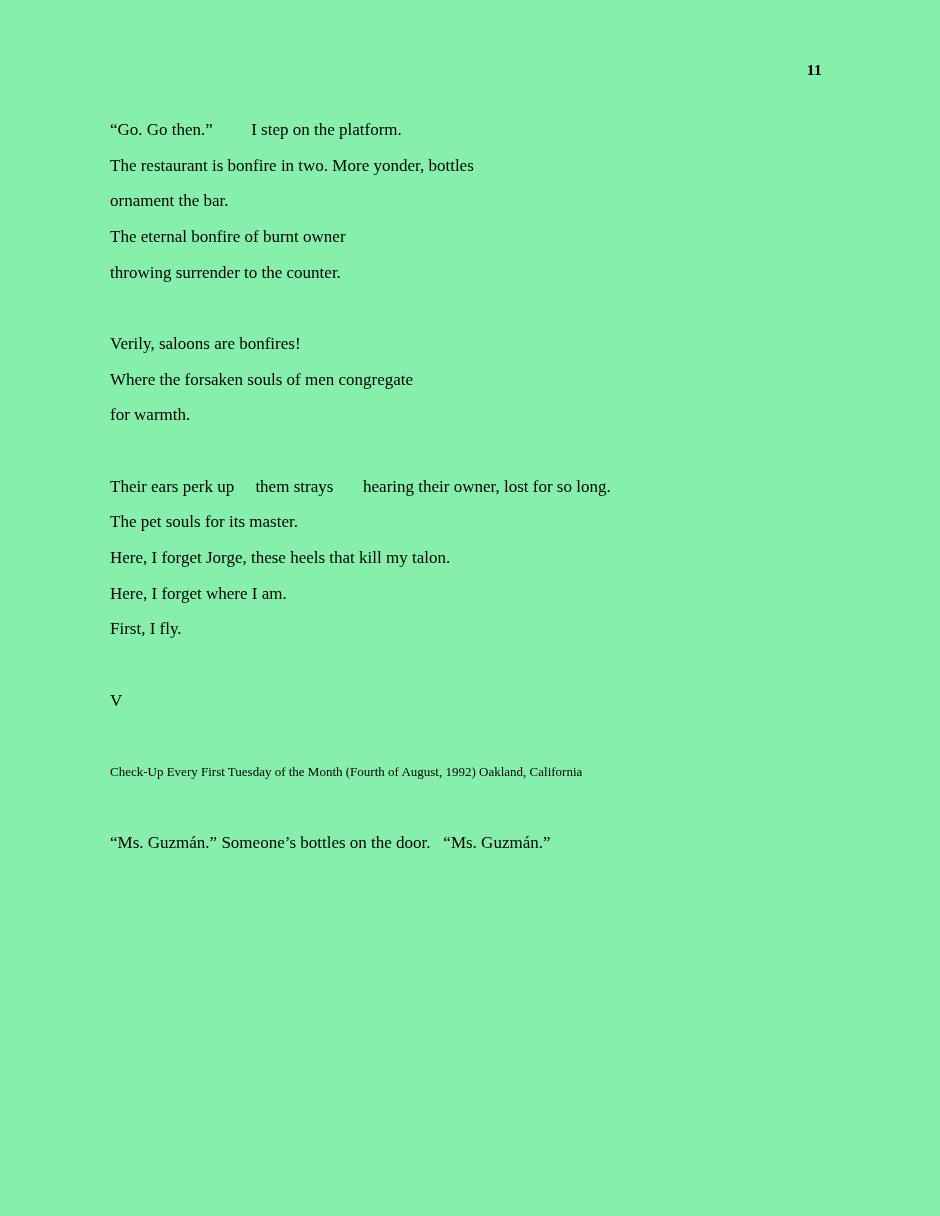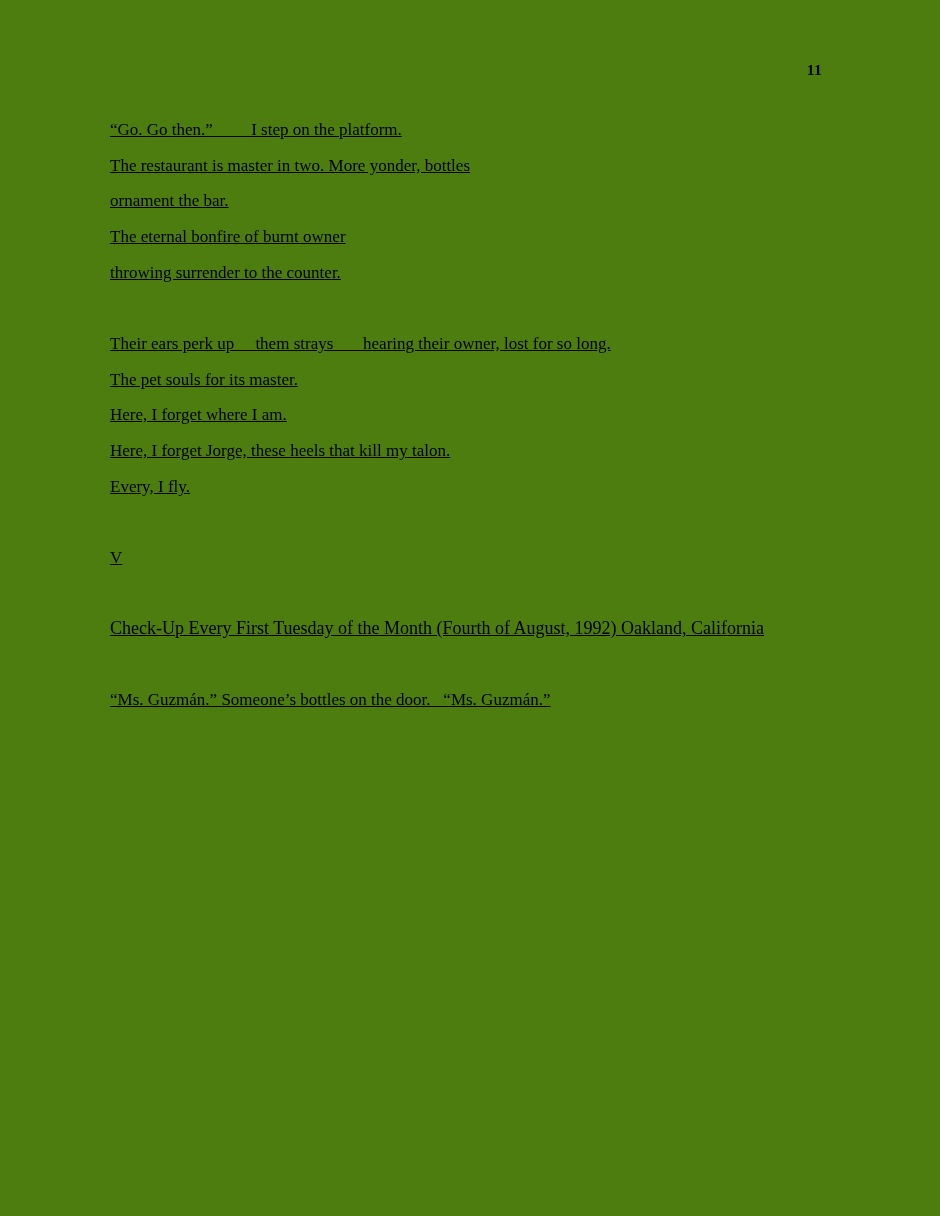--- a/index.html
+++ b/index.html
@@ -9,21 +9,21 @@
     background: #ffffff;
   }
   body {
     font-family: "Liberation Serif", "DejaVu Serif", serif;
     color: #000000;
   }
   .page {
     position: relative;
     width: 940px;
     height: 1216px;
-    background: #4d7c0f;
+    background: #86efac;
     overflow: hidden;
     box-sizing: border-box;
   }
   
   .page-header {
     position: absolute;
     top: 59px;
     left: 110px;
     right: 118px;
     height: 22px;
@@ -40,71 +40,75 @@
   
   .poem {
     position: absolute;
     left: 110px;
     top: 112px;
     width: 740px;
   }
   .stanza {
     margin: 0 0 35.5px 0;    
     padding: 0;
-    text-decoration: underline;
   }
   .stanza:last-child { margin-bottom: 0; }
   .line {
     display: block;
     font-size: 17px;
     line-height: 35.7px;     
     white-space: pre;
     margin: 0;
     padding: 0;
   }
   .section-marker {
     display: block;
     font-size: 17px;
     line-height: 35.7px;
     white-space: pre;
   }
   .heading-line {
     display: block;
-    font-size: 18px;
+    font-size: 13px;
     line-height: 35.7px;
     white-space: pre;
   }
 </style>
 </head>
 <body>
 
 <div class="page">
 
   <div class="page-header">
     <span class="page-number">11</span>
   </div>
 
   <div class="poem">
 
     <div class="stanza">
       <span class="line">“Go. Go then.”   I step on the platform.</span>
-      <span class="line">The restaurant is master in two. More yonder, bottles</span>
+      <span class="line">The restaurant is bonfire in two. More yonder, bottles</span>
       <span class="line">ornament the bar.</span>
       <span class="line">The eternal bonfire of burnt owner</span>
       <span class="line">throwing surrender to the counter.</span>
     </div>
 
+    <div class="stanza">
+      <span class="line">Verily, saloons are bonfires!</span>
+      <span class="line">Where the forsaken souls of men congregate</span>
+      <span class="line">for warmth.</span>
+    </div>
 
 
     <div class="stanza">
       <span class="line">Their ears perk up  them strays   hearing their owner, lost for so long.</span>
       <span class="line">The pet souls for its master.</span>
+      <span class="line">Here, I forget Jorge, these heels that kill my talon.</span>
       <span class="line">Here, I forget where I am.</span>
-      <span class="line">Here, I forget Jorge, these heels that kill my talon.</span>
-      <span class="line">Every, I fly.</span>
+      <span class="line">First, I fly.</span>
     </div>
 
     <div class="stanza">
       <span class="section-marker">V</span>
     </div>
 
     <div class="stanza">
       <span class="heading-line">Check-Up Every First Tuesday of the Month (Fourth of August, 1992) Oakland, California</span>
     </div>
 

